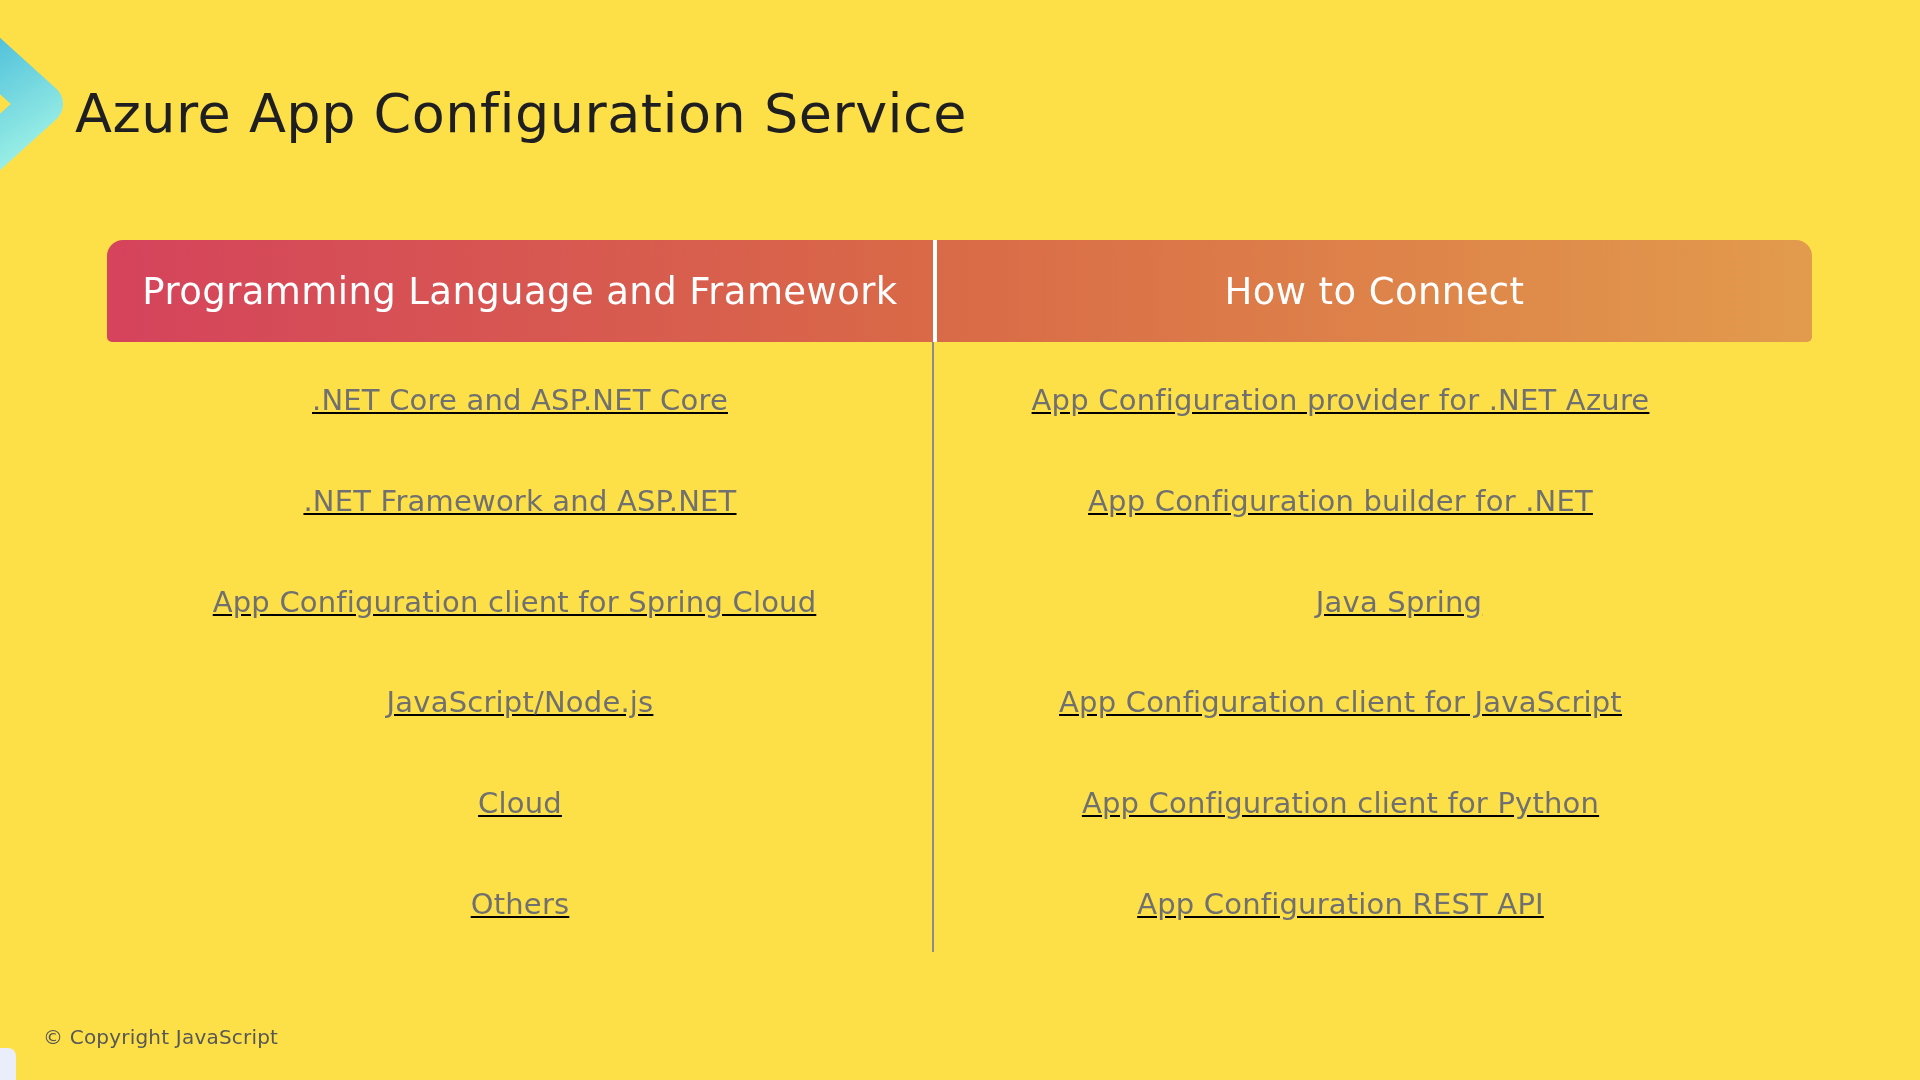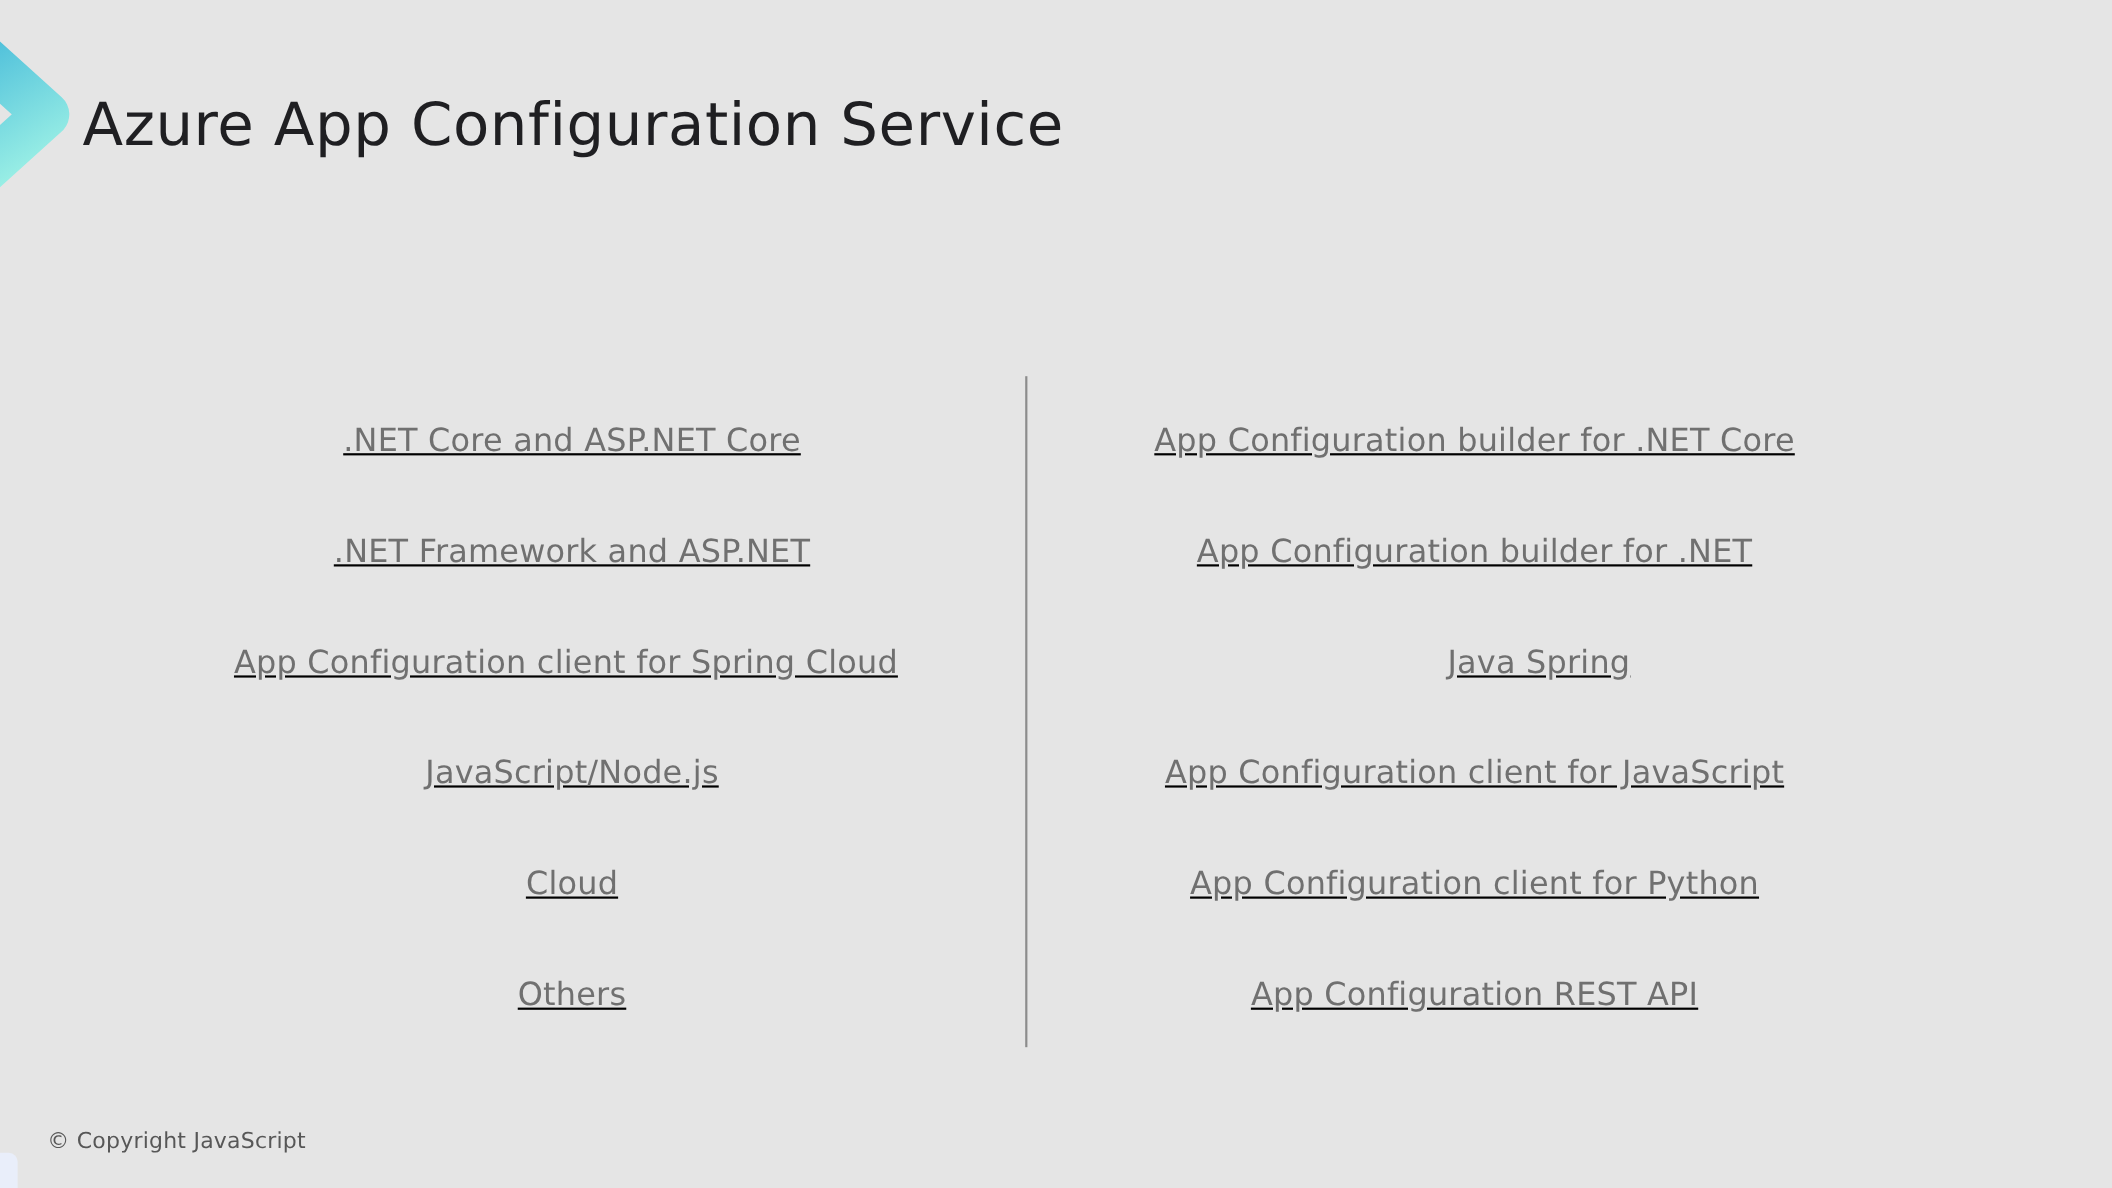--- a/index.html
+++ b/index.html
@@ -5,21 +5,21 @@
   html, body {
     margin: 0;
     padding: 0;
     background: #ffffff;
     font-family: "DejaVu Sans", "Liberation Sans", sans-serif;
   }
   .slide {
     position: relative;
     width: 1920px;
     height: 1080px;
-    background: #e5e5e5;
+    background: #fde047;
     overflow: hidden;
   }
 
   
   .logo-wrap {
     position: absolute;
     left: 0;
     top: 0;
     width: 80px;
     height: 210px;
@@ -146,25 +146,30 @@
           <stop offset="0" stop-color="#3eb5d8"></stop>
           <stop offset="1" stop-color="#9aefe5"></stop>
         </linearGradient>
       </defs>
       <polyline points="20,10 104,86 20,162" fill="none" stroke="url(#logoGrad)" stroke-width="42" stroke-linejoin="round" stroke-linecap="butt"></polyline>
     </svg>
   </div>
 
   <h1 class="title">Azure App Configuration Service</h1>
 
+  <div class="table-header">
+    <div class="th left">Programming Language and Framework</div>
+    <div class="th-divider"></div>
+    <div class="th right">How to Connect</div>
+  </div>
 
   <div class="tbody">
     <div class="trow">
       <div class="td left">.NET Core and ASP.NET Core</div>
-      <div class="td right">App Configuration builder for .NET Core</div>
+      <div class="td right">App Configuration provider for .NET Azure</div>
     </div>
     <div class="trow">
       <div class="td left">.NET Framework and ASP.NET</div>
       <div class="td right">App Configuration builder for .NET</div>
     </div>
     <div class="trow">
       <div class="td right">App Configuration client for Spring Cloud</div>
       <div class="td left">Java Spring</div>
     </div>
     <div class="trow">

